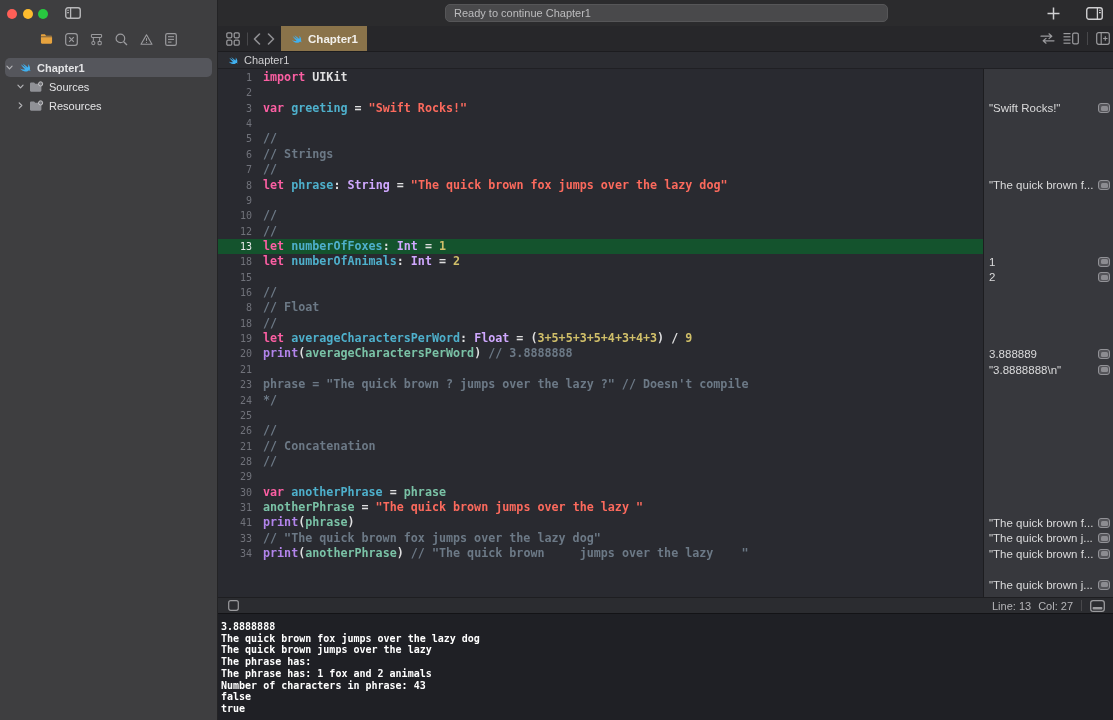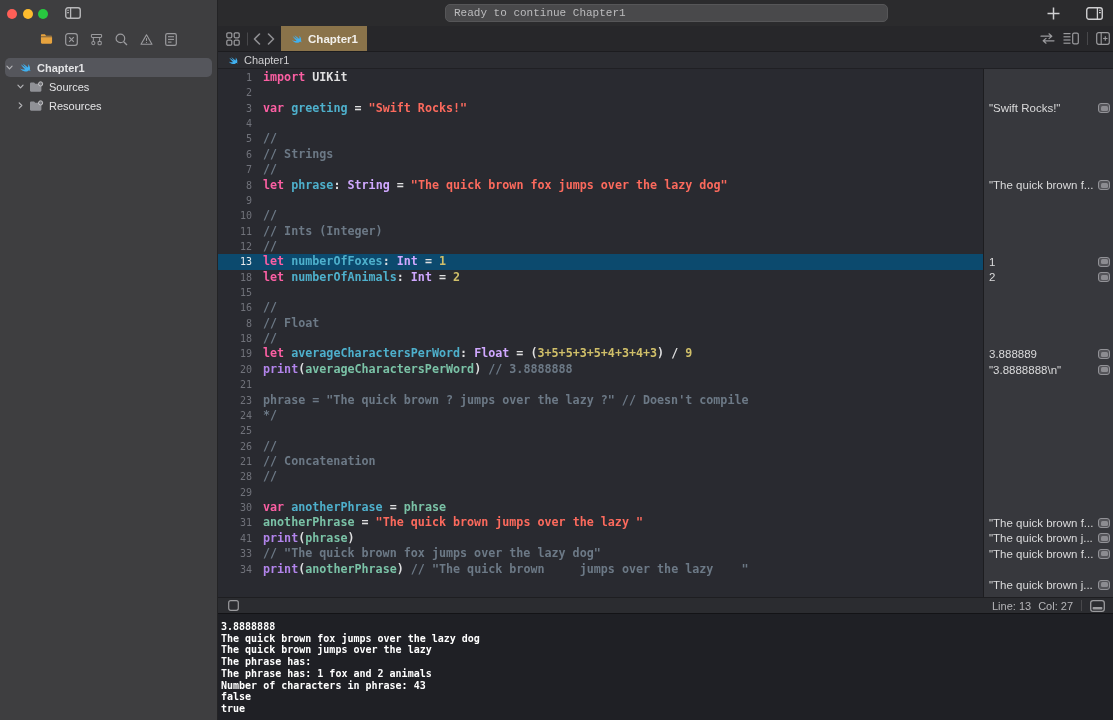--- a/index.html
+++ b/index.html
@@ -18,21 +18,21 @@
   .titlebar-left { position:absolute; left:0; top:0; width:218px; height:26px; background:#3e3e40; border-right:1px solid #232325; }
   .traffic { position:absolute; top:8.5px; width:10px; height:10px; border-radius:50%; }
   .t-red { left:7px; background:#ff5f57; }
   .t-yellow { left:22.5px; background:#febc2e; }
   .t-green { left:38px; background:#28c840; }
   .sidebar-toggle-icon { position:absolute; left:65px; top:7px; }
   .status-pill {
     position:absolute; left:445px; top:4px; width:443px; height:18px;
     background:#49494b; border:1px solid #565658; border-radius:5px;
     font-size:11px; line-height:16px; color:#bcbcbe; padding-left:8px;
-    white-space:nowrap; overflow:hidden;font-family:Liberation Mono, monospace;
+    white-space:nowrap; overflow:hidden;
   }
   .toolbar-right { position:absolute; right:0; top:0; height:26px; display:flex; align-items:center; }
   .toolbar-plus { margin-right:26px; }
   .toolbar-panel { margin-right:10px; }
 
   
   .sidebar { position:absolute; left:0; top:26px; width:218px; bottom:0; background:#3e3e40; border-right:1px solid #232325; }
   .nav-icons { height:26px; display:flex; align-items:center; justify-content:center; gap:12px; }
   .nav-icon { width:13px; height:14px; display:flex; align-items:center; justify-content:center; }
   .tree { padding-top:6px; }
@@ -68,21 +68,21 @@
   .jumpbar { position:absolute; left:0; top:26px; right:0; height:17px; background:#2b2c31; border-bottom:1px solid #202024; display:flex; align-items:center; padding-left:9px; }
   .jumpbar .jb-label { font-size:11px; color:#cfcfd1; margin-left:5px; }
 
   
   .editor { position:absolute; left:0; top:43px; right:0; height:528px; background:#292a30; overflow:hidden; }
   .code-pane { position:absolute; left:0; top:0; right:130px; bottom:0; overflow:hidden; padding-top:1px; }
   .code-row { height:15.36px; display:flex; align-items:center; white-space:pre;
     font-family:"DejaVu Sans Mono", monospace; font-size:11.7px; font-weight:bold; line-height:15.36px; }
   .code-row .ln { width:34px; text-align:right; flex:none; color:#70727a; font-size:10px; font-weight:normal; font-family:"DejaVu Sans Mono", monospace; }
   .code-row .code-text { padding-left:11px; }
-  .code-row.current { background:#0c4a6e; }
+  .code-row.current { background:#14532d; }
   .code-row.current .ln { color:#e9eaec; }
 
   .tok-kw { color:var(--c-kw); }
   .tok-pl { color:var(--c-pl); }
   .tok-id { color:var(--c-id); }
   .tok-type { color:var(--c-type); }
   .tok-str { color:var(--c-str); }
   .tok-num { color:var(--c-num); }
   .tok-cm { color:var(--c-cm); }
   .tok-fn { color:var(--c-fn); }
@@ -308,21 +308,20 @@
         <div class="code-row"><span class="ln">1</span><span class="code-text"><span class="tok-kw">import</span><span class="tok-pl"> UIKit</span></span></div>
         <div class="code-row"><span class="ln">2</span><span class="code-text"></span></div>
         <div class="code-row"><span class="ln">3</span><span class="code-text"><span class="tok-kw">var</span><span class="tok-pl"> </span><span class="tok-id">greeting</span><span class="tok-pl"> = </span><span class="tok-str">"Swift Rocks!"</span></span></div>
         <div class="code-row"><span class="ln">4</span><span class="code-text"></span></div>
         <div class="code-row"><span class="ln">5</span><span class="code-text"><span class="tok-cm">//</span></span></div>
         <div class="code-row"><span class="ln">6</span><span class="code-text"><span class="tok-cm">// Strings</span></span></div>
         <div class="code-row"><span class="ln">7</span><span class="code-text"><span class="tok-cm">//</span></span></div>
         <div class="code-row"><span class="ln">8</span><span class="code-text"><span class="tok-kw">let</span><span class="tok-pl"> </span><span class="tok-id">phrase</span><span class="tok-pl">: </span><span class="tok-type">String</span><span class="tok-pl"> = </span><span class="tok-str">"The quick brown fox jumps over the lazy dog"</span></span></div>
         <div class="code-row"><span class="ln">9</span><span class="code-text"></span></div>
         <div class="code-row"><span class="ln">10</span><span class="code-text"><span class="tok-cm">//</span></span></div>
-        <div class="code-row"><span class="ln">11</span><span class="code-text"><span class="tok-cm">// Ints (Integer)</span></span></div>
         <div class="code-row"><span class="ln">12</span><span class="code-text"><span class="tok-cm">//</span></span></div>
         <div class="code-row current"><span class="ln">13</span><span class="code-text"><span class="tok-kw">let</span><span class="tok-pl"> </span><span class="tok-id">numberOfFoxes</span><span class="tok-pl">: </span><span class="tok-type">Int</span><span class="tok-pl"> = </span><span class="tok-num">1</span></span></div>
         <div class="code-row"><span class="ln">18</span><span class="code-text"><span class="tok-kw">let</span><span class="tok-pl"> </span><span class="tok-id">numberOfAnimals</span><span class="tok-pl">: </span><span class="tok-type">Int</span><span class="tok-pl"> = </span><span class="tok-num">2</span></span></div>
         <div class="code-row"><span class="ln">15</span><span class="code-text"></span></div>
         <div class="code-row"><span class="ln">16</span><span class="code-text"><span class="tok-cm">//</span></span></div>
         <div class="code-row"><span class="ln">8</span><span class="code-text"><span class="tok-cm">// Float</span></span></div>
         <div class="code-row"><span class="ln">18</span><span class="code-text"><span class="tok-cm">//</span></span></div>
         <div class="code-row"><span class="ln">19</span><span class="code-text"><span class="tok-kw">let</span><span class="tok-pl"> </span><span class="tok-id">averageCharactersPerWord</span><span class="tok-pl">: </span><span class="tok-type">Float</span><span class="tok-pl"> = (</span><span class="tok-num">3+5+5+3+5+4+3+4+3</span><span class="tok-pl">) / </span><span class="tok-num">9</span></span></div>
         <div class="code-row"><span class="ln">20</span><span class="code-text"><span class="tok-fn">print</span><span class="tok-pl">(</span><span class="tok-ref">averageCharactersPerWord</span><span class="tok-pl">) </span><span class="tok-cm">// 3.8888888</span></span></div>
         <div class="code-row"><span class="ln">21</span><span class="code-text"></span></div>

